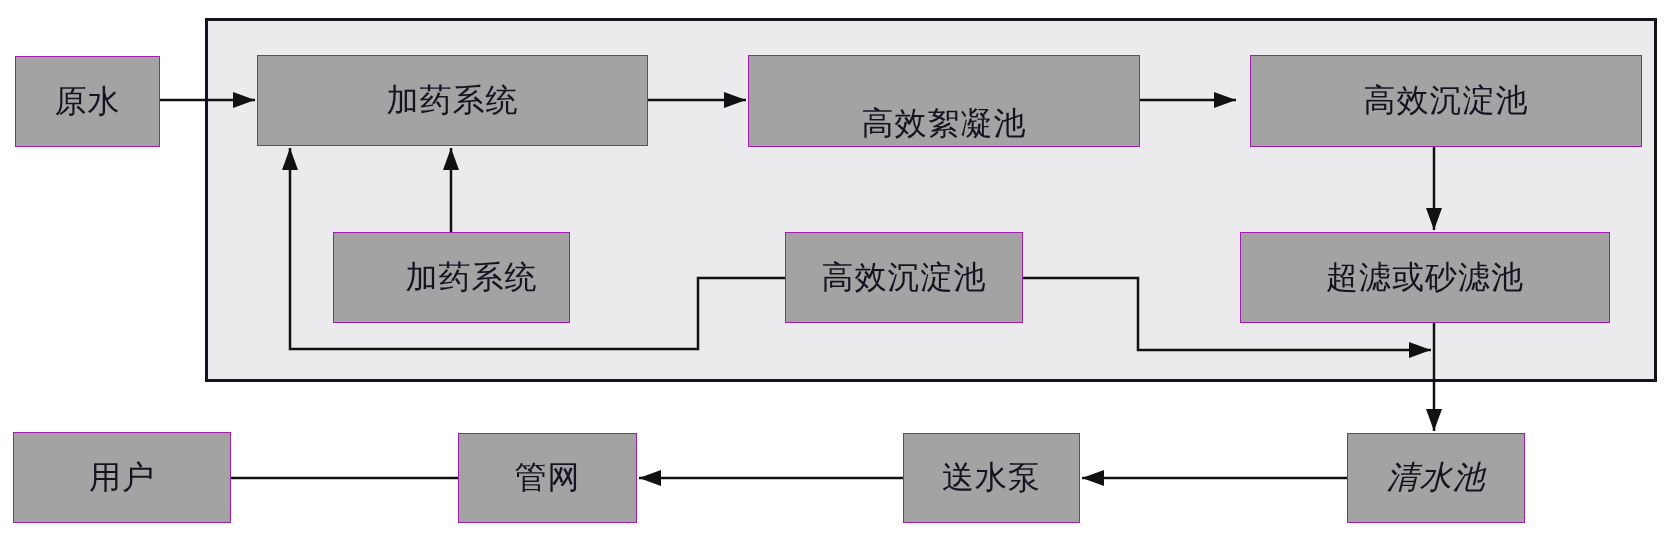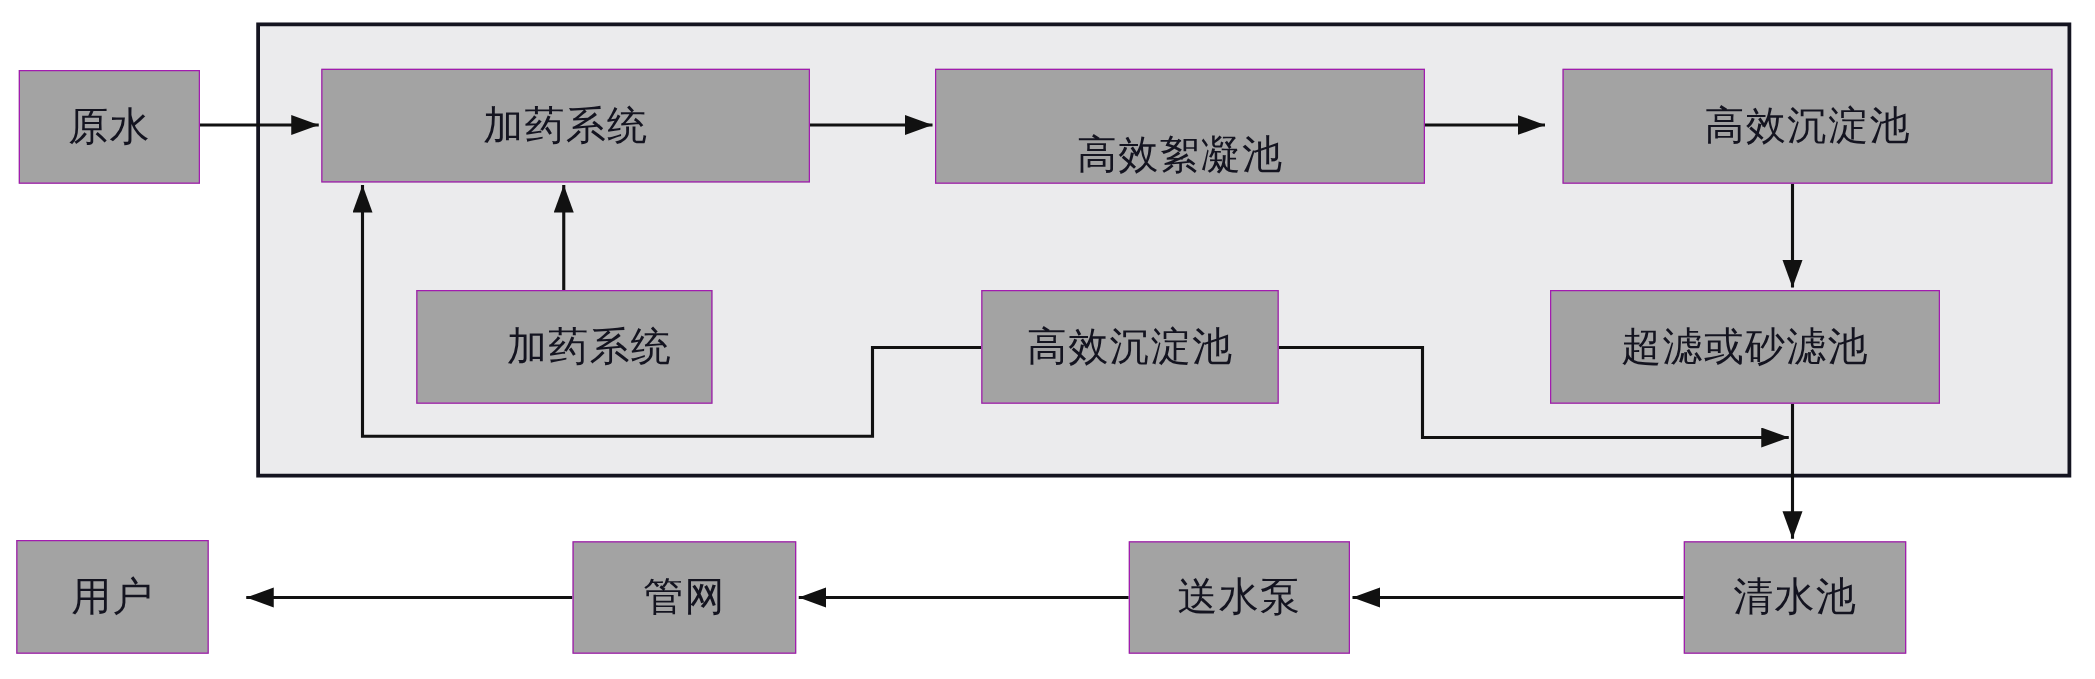--- a/index.html
+++ b/index.html
@@ -48,25 +48,25 @@
     z-index: 3;
     letter-spacing: 1px;
     white-space: nowrap;
   }
   .n-raw    { left: 15px;   top: 56px;  width: 145px; height: 91px; }
   .n-mixer  { left: 257px;  top: 55px;  width: 391px; height: 91px; }
   .n-floc   { left: 748px;  top: 55px;  width: 392px; height: 92px; align-items: flex-end; }
   .n-sed    { left: 1238px; top: 55px;  width: 392px; height: 92px; margin-left: 12px; }
   .n-dosing { left: 333px;  top: 232px; width: 237px; height: 91px; padding-left: 40px; }
   .n-disinf { left: 785px;  top: 232px; width: 238px; height: 91px; }
-  .n-filter { left: 1240px; top: 232px; width: 312px; height: 91px; }
-  .n-clear  { left: 1347px; top: 433px; width: 178px; height: 90px; }
+  .n-filter { left: 1240px; top: 232px; width: 370px; height: 91px; }
+  .n-clear  { left: 1347px; top: 433px; width: 178px; height: 90px; font-style: italic; }
   .n-pump   { left: 903px;  top: 433px; width: 177px; height: 90px; }
   .n-net    { left: 458px;  top: 433px; width: 179px; height: 90px; }
-  .n-user   { left: 13px;   top: 432px; width: 154px; height: 91px; }
+  .n-user   { left: 13px;   top: 432px; width: 218px; height: 91px; }
   .edge {
     fill: none;
     stroke: #111111;
     stroke-width: 2.5;
   }
 </style>
 </head>
 <body>
 
 <div class="stage">

